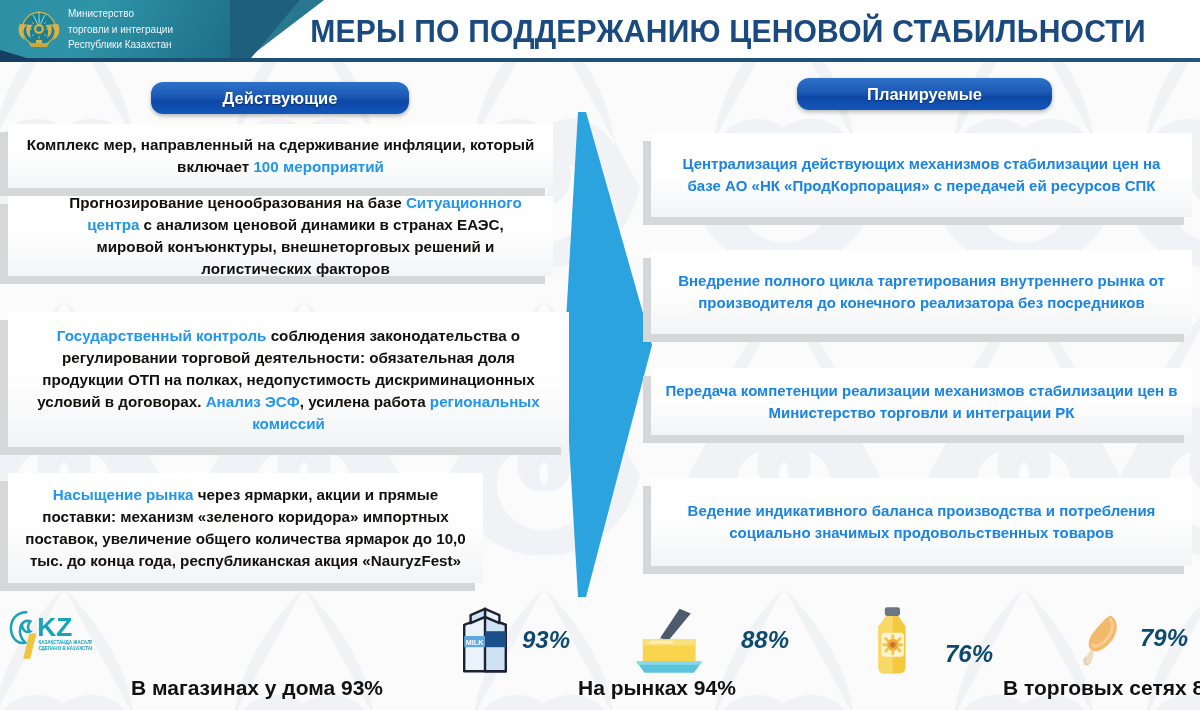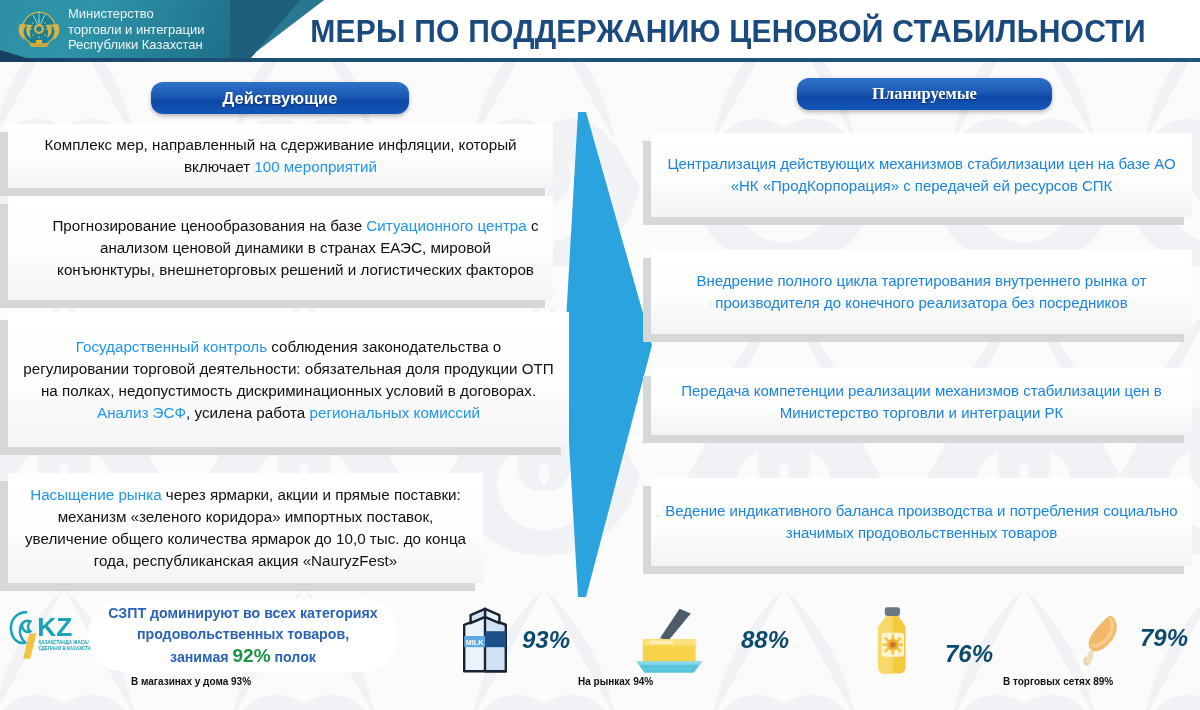--- a/index.html
+++ b/index.html
@@ -52,69 +52,69 @@
     position:absolute; left:0; top:50px; width:40px; height:12px;
     background:#173f63;
     clip-path:polygon(0 0, 100% 100%, 0 100%);
     z-index:3;
   }
   #emblem {
     position:absolute; left:14px; top:4px; width:50px; height:50px; z-index:4;
   }
   #ministry-text {
     position:absolute; left:68px; top:6px; width:180px; z-index:4;
-    color:#eef6fa; font-size:13px; line-height:15.5px; font-weight:400;
+    color:#eef6fa; font-size:10px; line-height:15.5px; font-weight:400;
   }
   #page-title {
     position:absolute; left:256px; top:10px; width:944px; height:44px;
     display:flex; align-items:center; justify-content:center; z-index:4;
     color:#1b4a7e; font-size:31px; font-weight:bold;
     letter-spacing:0.2px; white-space:nowrap;
     transform:scaleX(0.97); transform-origin:center;
   }
 
   
   .pill {
     position:absolute; height:32px; border-radius:12px;
     background:linear-gradient(180deg,#2f72c9 0%, #1c59b4 45%, #0d47a6 60%, #1257b8 100%);
     box-shadow:0 2px 4px rgba(0,0,0,0.28);
     display:flex; align-items:center; justify-content:center;
     color:#ffffff; font-size:16.5px; font-weight:bold;
     text-shadow:0 1px 1px rgba(0,0,0,0.4);
     z-index:6;
   }
   #pill-left  { left:151px; top:82px; width:258px; }
-  #pill-right { left:797px; top:78px; width:255px;font-family:Liberation Serif, serif; }
+  #pill-right { left:797px; top:78px; width:255px; }
 
   
   #center-arrow {
     position:absolute; left:556px; top:112px; width:100px; height:485px; z-index:4;
   }
 
   
   .box {
     position:absolute; z-index:6;
     background:linear-gradient(180deg,#ffffff 0%, #fdfdfd 55%, #f3f4f6 100%);
     box-shadow:-8px 8px 0 0 #d6d7d9;
     display:flex; align-items:center; justify-content:center;
     padding:6px 14px;
   }
   .box-text {
     text-align:center;
     font-size:15.2px;
     line-height:22px;
-    font-weight:normal;
+    font-weight:bold;
     color:#12110f;
   }
   .box-text .hl { color:#2196ed; }
   .box.right .box-text { color:#1a84e2; font-size:15px; }
 
   
   #box-l1 { left:8px;  top:124px; width:545px; height:64px; }
-  #box-l2 { left:8px;  top:196px; width:545px; height:104px;padding-left:44px; }
+  #box-l2 { left:8px;  top:196px; width:545px; height:80px;padding-left:44px; }
   #box-l3 { left:8px;  top:312px; width:561px; height:135px; }
   #box-l4 { left:8px;  top:473px; width:475px; height:110px; }
 
   
   #box-r1 { left:651px; top:133px; width:541px; height:84px;align-items:center; }
   #box-r2 { left:651px; top:250px; width:541px; height:84px; }
   #box-r3 { left:651px; top:368px; width:541px; height:67px; }
   #box-r4 { left:651px; top:478px; width:541px; height:88px;justify-content:center; }
 
   
@@ -129,21 +129,21 @@
     display:flex; align-items:center; justify-content:center;
     padding:0 18px;
   }
   #stat-capsule .cap-text {
     text-align:center; font-size:14.2px; line-height:21px; font-weight:bold;
     color:#2a63ba;
   }
   #stat-capsule .cap-text .pct { color:#199243; font-size:19px; }
 
   .caption {
-    position:absolute; font-size:10px; font-weight:bold; color:#111111;
+    position:absolute; font-size:21px; font-weight:bold; color:#111111;
     white-space:nowrap;
   }
   #cap-home   { left:131px; top:80px; }
   #cap-market { left:578px; top:80px; }
   #cap-chain  { left:1003px; top:80px; }
 
   .item-icon { position:absolute; }
   .pct-big {
     position:absolute; font-size:24px; font-weight:bold; color:#0c4a6e;
     font-style:italic;
@@ -267,25 +267,20 @@
 
   <svg id="kz-logo" viewBox="0 0 170 110">
     <path d="M40 10 C 20 10, 8 26, 10 46 C 12 64, 26 74, 38 70 C 30 62, 26 52, 28 42
              C 30 30, 40 24, 48 28 C 42 34, 42 44, 48 48 C 40 52, 30 44, 32 32" fill="none" stroke="#17a3b8" stroke-width="5" stroke-linecap="round"></path>
     <path d="M46 52 L60 52 L48 102 L34 102 Z" fill="#f2c33c"></path>
     <text x="62" y="56" font-family="Liberation Sans, sans-serif" font-size="52" font-weight="bold" fill="#17a3b8">KZ</text>
     <text x="64" y="72" font-family="Liberation Sans, sans-serif" font-size="9" font-weight="bold" fill="#17a3b8">ҚАЗАҚСТАНДА ЖАСАЛҒАН</text>
     <text x="64" y="84" font-family="Liberation Sans, sans-serif" font-size="9" font-weight="bold" fill="#17a3b8">СДЕЛАНО В КАЗАХСТАНЕ</text>
   </svg>
 
-  <div id="stat-capsule">
-    <div class="cap-text">
-      <span>СЗПТ доминируют во всех категориях продовольственных товаров, занимая </span><span class="pct">92%</span><span> полок</span>
-    </div>
-  </div>
 
   <div class="caption" id="cap-home">В магазинах у дома 93%</div>
   <div class="caption" id="cap-market">На рынках 94%</div>
   <div class="caption" id="cap-chain">В торговых сетях 89%</div>
 
   <svg class="item-icon" id="icon-milk" viewBox="0 0 80 90">
     <path d="M14 26 L40 16 L66 26 L66 84 L14 84 Z" fill="#eaf3fb" stroke="#1b2330" stroke-width="3" stroke-linejoin="round"></path>
     <path d="M40 16 L40 84" stroke="#1b2330" stroke-width="2.5"></path>
     <path d="M40 16 L66 26 L66 84 L40 84 Z" fill="#cfe3f5" stroke="#1b2330" stroke-width="3" stroke-linejoin="round"></path>
     <path d="M40 6 L58 14 L58 24 L40 16 Z" fill="#eaf3fb" stroke="#1b2330" stroke-width="3" stroke-linejoin="round"></path>

